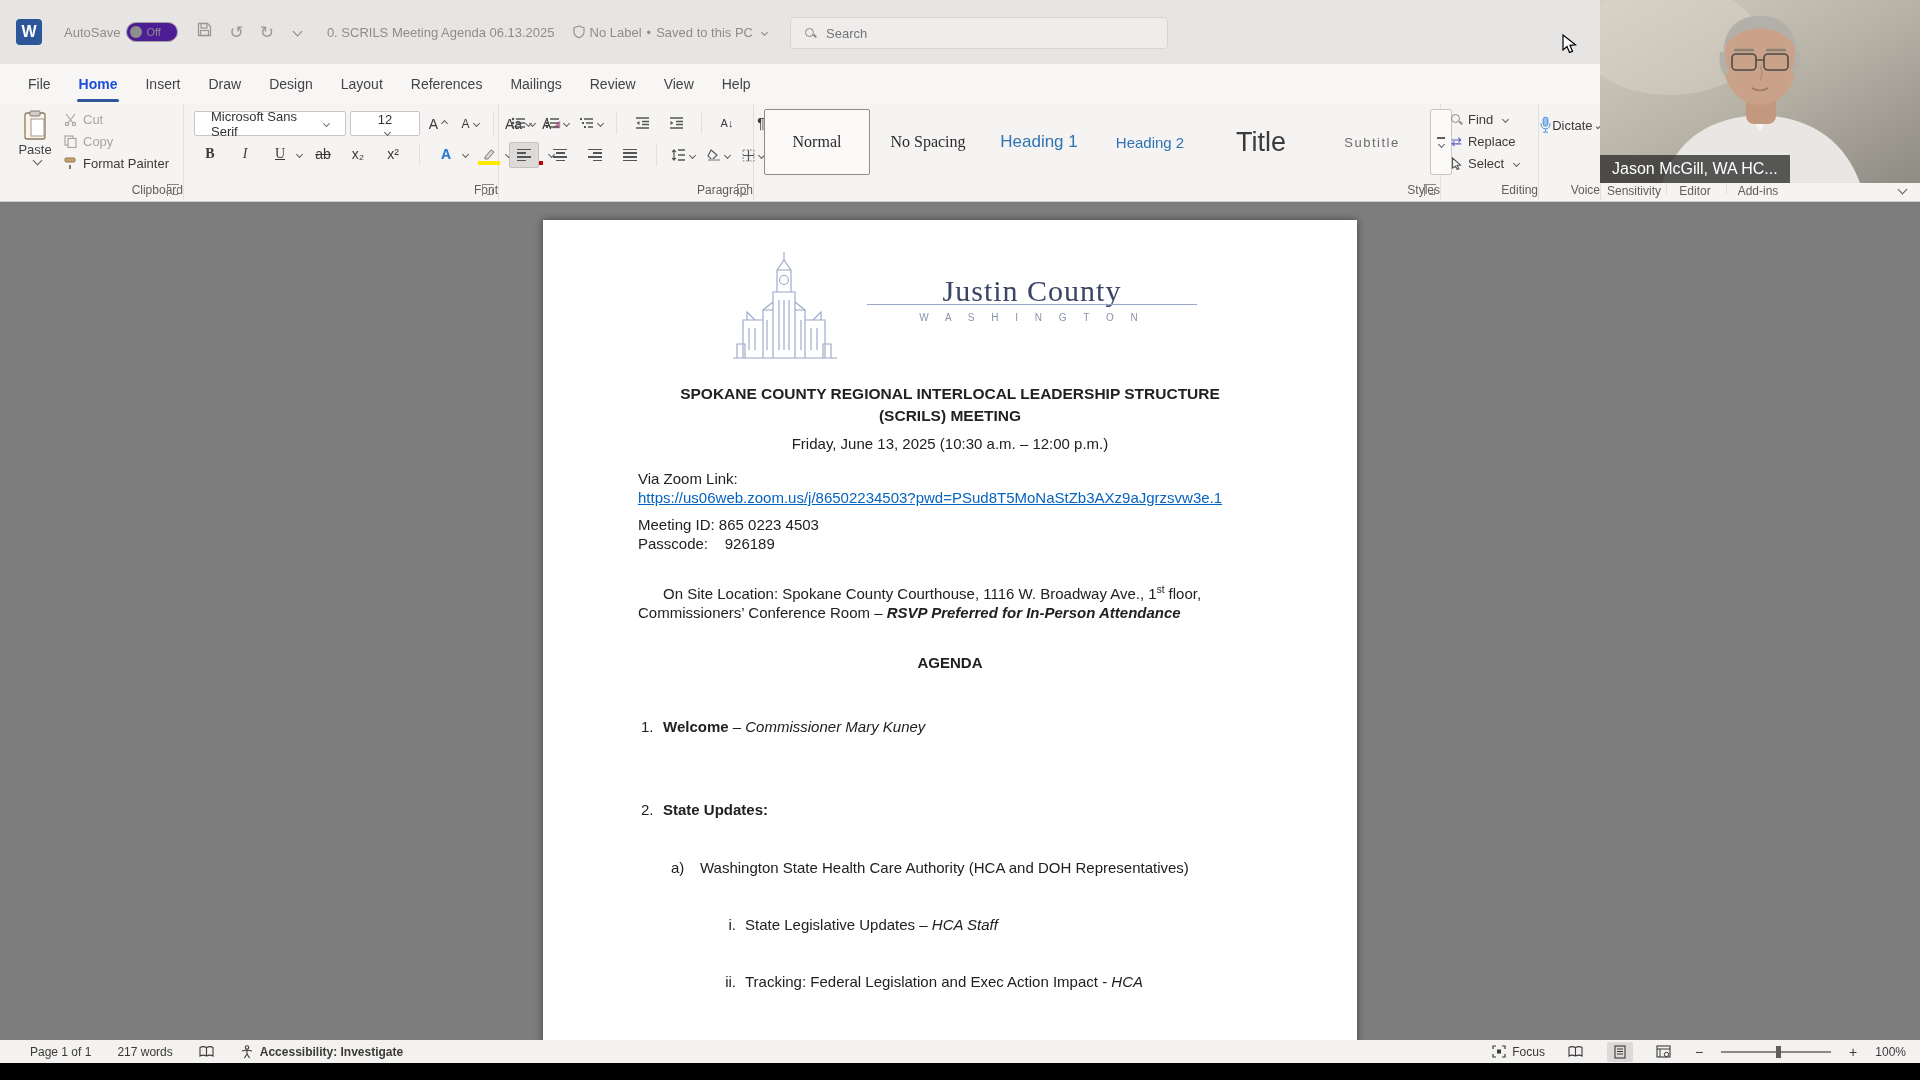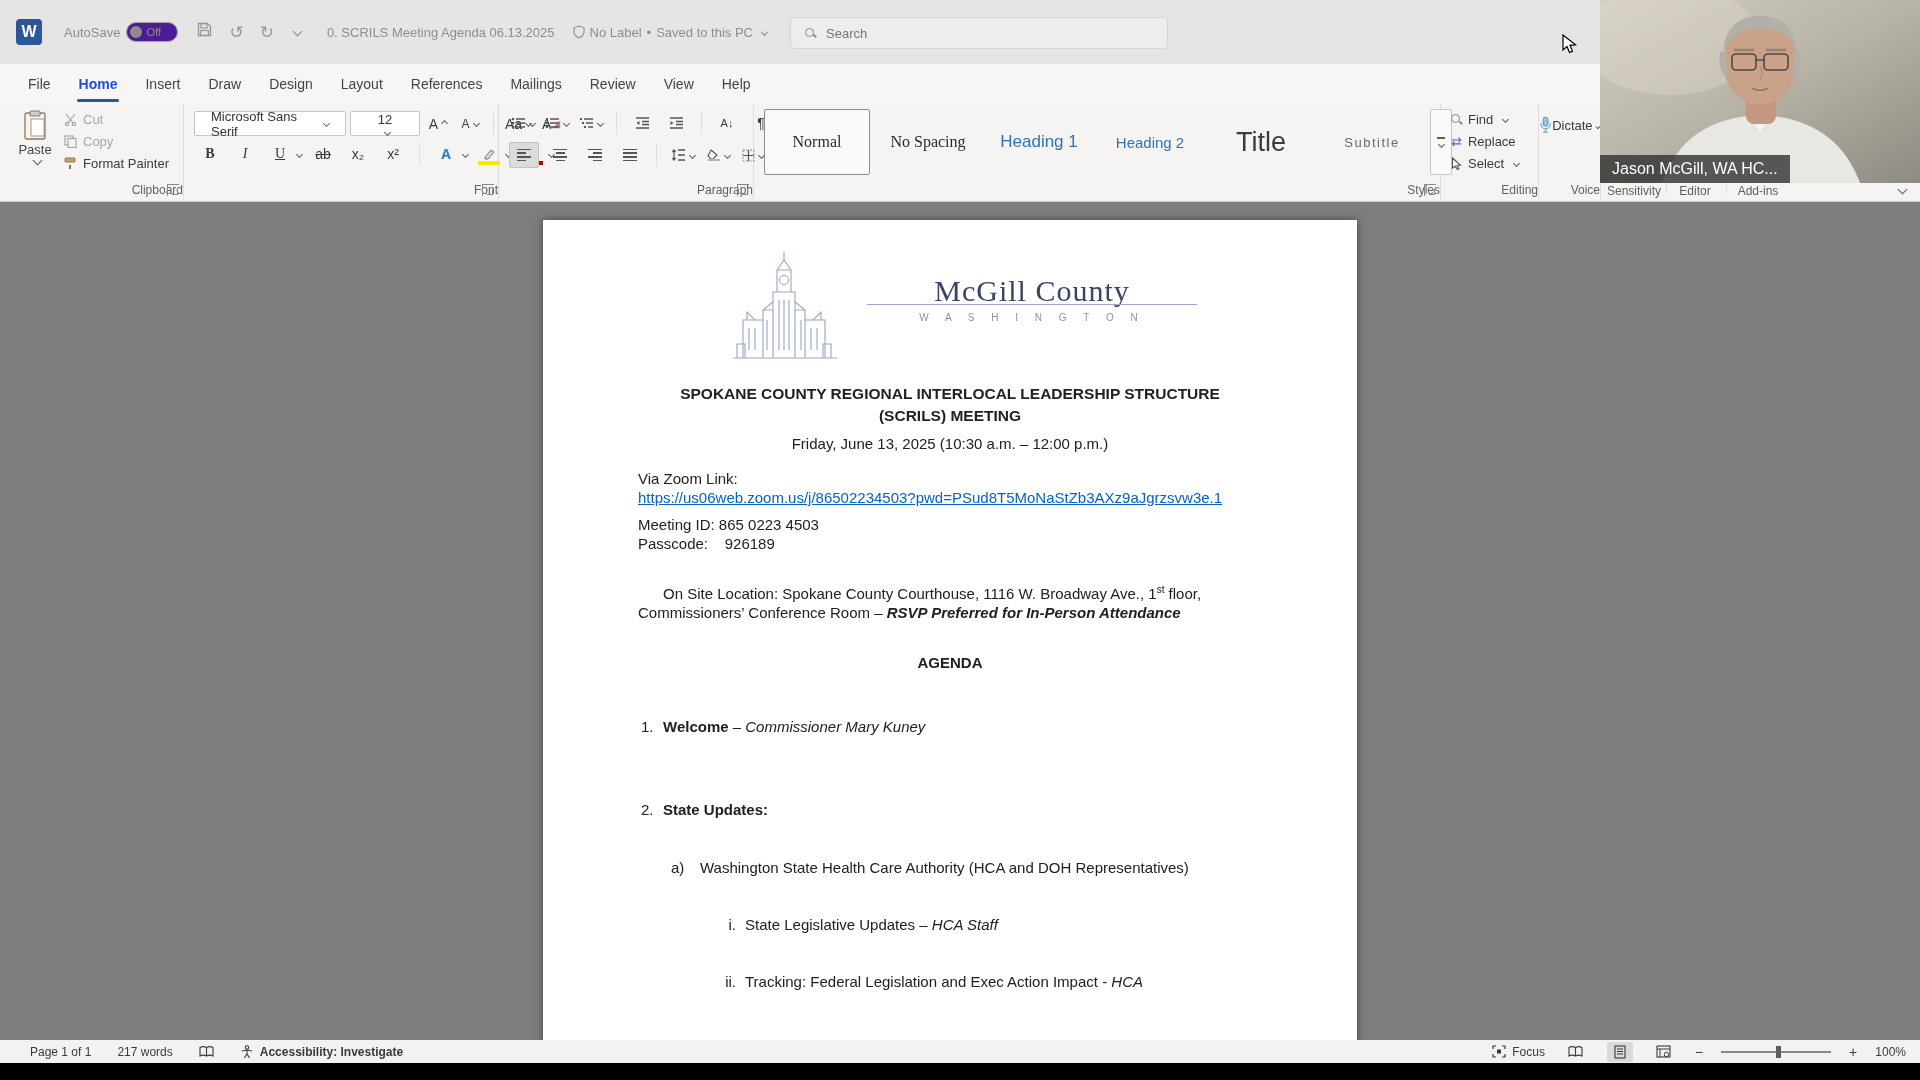--- a/index.html
+++ b/index.html
@@ -467,21 +467,21 @@
         <path d="M60 118V70h10M92 70h10v48"></path>
         <path d="M60 70l10-8M102 70l-10-8"></path>
         <path d="M40 118V80h20M102 80h20v38"></path>
         <path d="M44 80v-8l8 8M118 80v-8l-8 8"></path>
         <path d="M46 88v22M52 88v22M64 80v30M98 80v30M108 88v22M114 88v22"></path>
         <path d="M76 60v50M86 60v50M81 60v50"></path>
         <path d="M30 118h104"></path>
         <path d="M34 118v-14h8v14M120 118v-14h8v14"></path>
       </svg>
       <div class="logo-text">
-        <span class="logo-name">McGill County</span>
+        <span class="logo-name">Justin County</span>
         <span class="logo-line"></span>
         <span class="logo-state">W A S H I N G T O N</span>
       </div>
     </div>
 
     <div class="doc-center doctitle">SPOKANE COUNTY REGIONAL INTERLOCAL LEADERSHIP STRUCTURE</div>
     <div class="doc-center doctitle2">(SCRILS) MEETING</div>
     <div class="doc-center docdate">Friday, June 13, 2025 (10:30 a.m. – 12:00 p.m.)</div>
 
     <div class="doc-left mt16">Via Zoom Link:</div>

